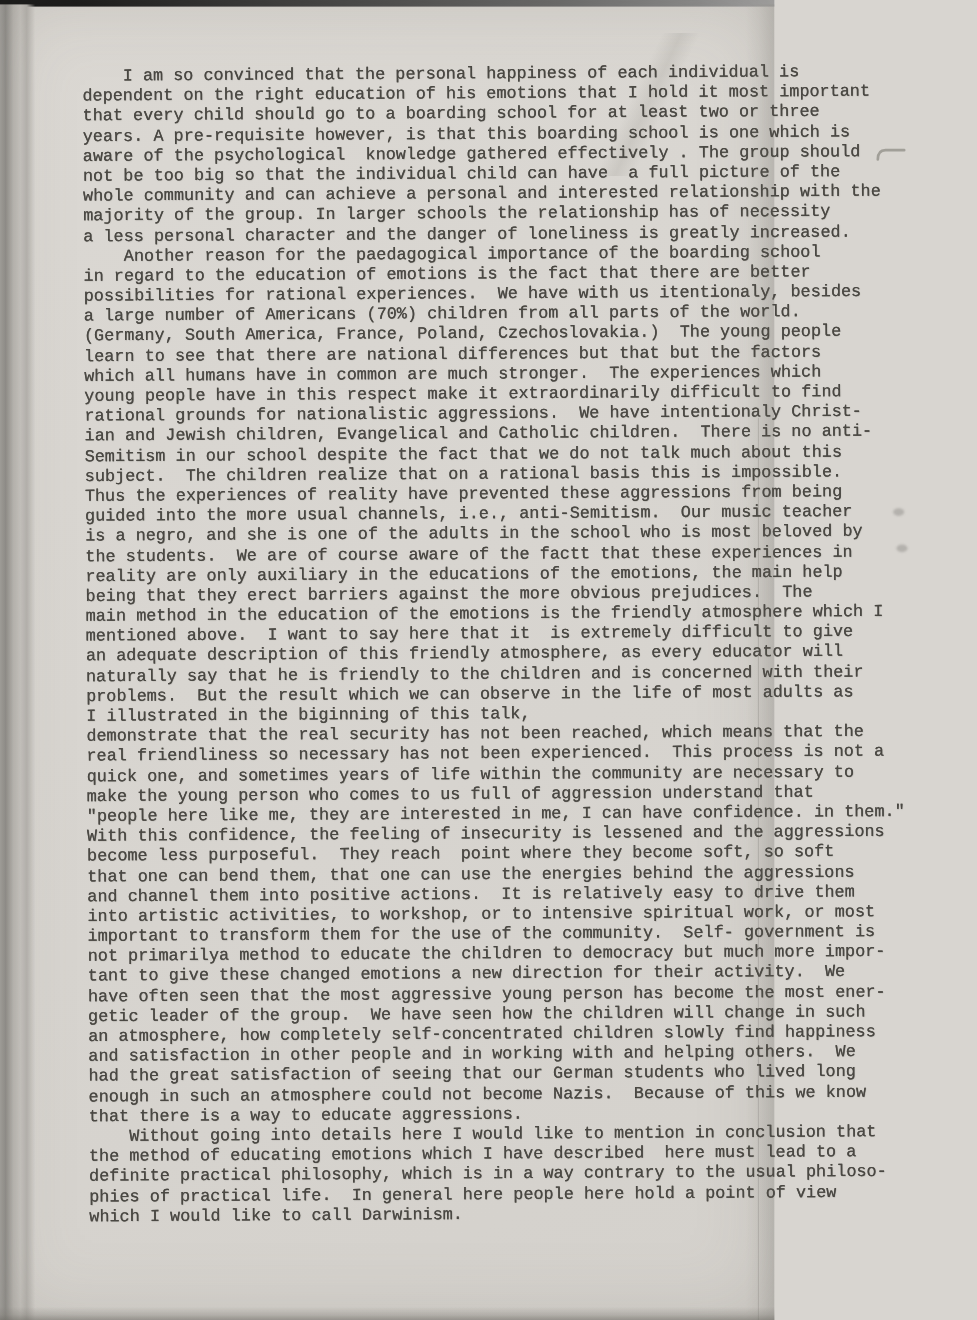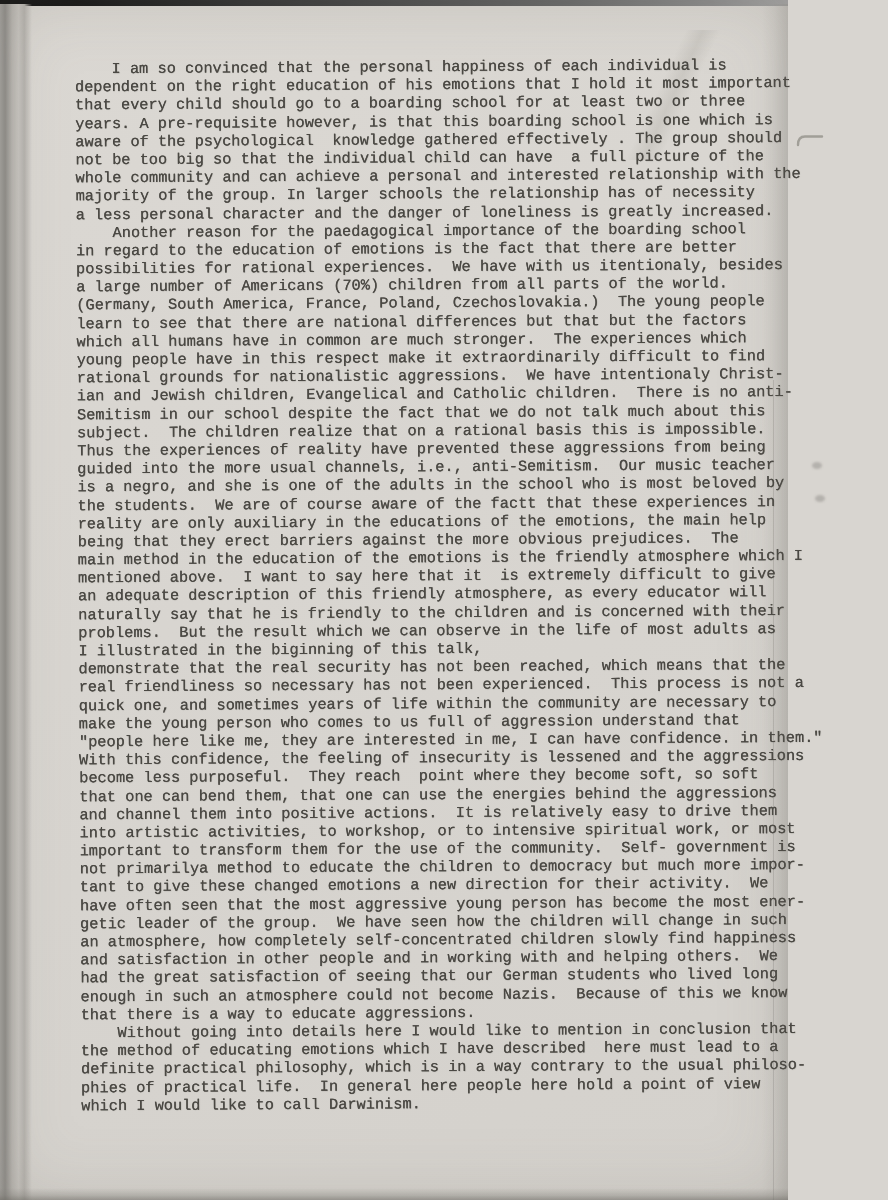--- a/index.html
+++ b/index.html
@@ -6,21 +6,21 @@
     margin: 0;
     padding: 0;
     width: 888px;
     height: 1200px;
     overflow: hidden;
     background: var(--paper, #d8d5d0);
     font-family: "Liberation Mono", "DejaVu Sans Mono", monospace;
   }
   .page {
     position: relative;
-    width: 788px;
+    width: 704px;
     height: 1200px;
     background: linear-gradient(155deg, #dbd8d3 0%, #d8d5d0 45%, #d4d1cc 100%);
     text-decoration: underline;
   }
   .top-edge {
     position: absolute;
     top: 0; left: 0;
     width: 100%; height: 6px;
     background: linear-gradient(90deg,
       #0d0d0d 0%, #141414 10%, #333333 32%, #4d4d4d 52%,

